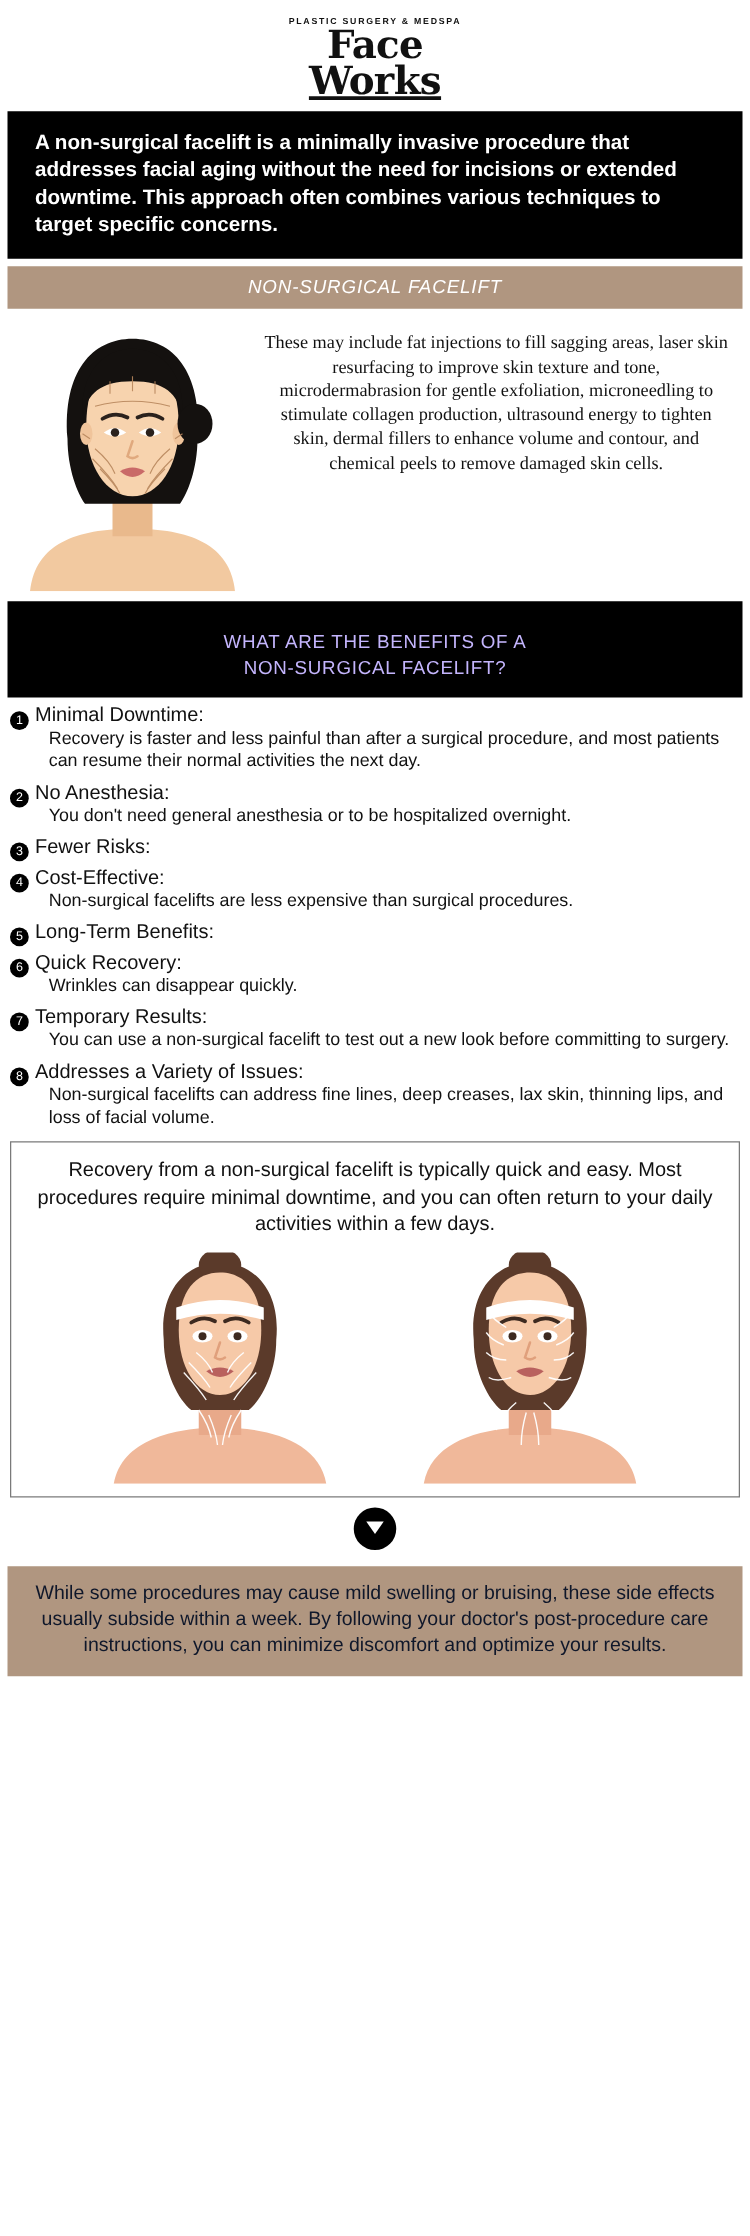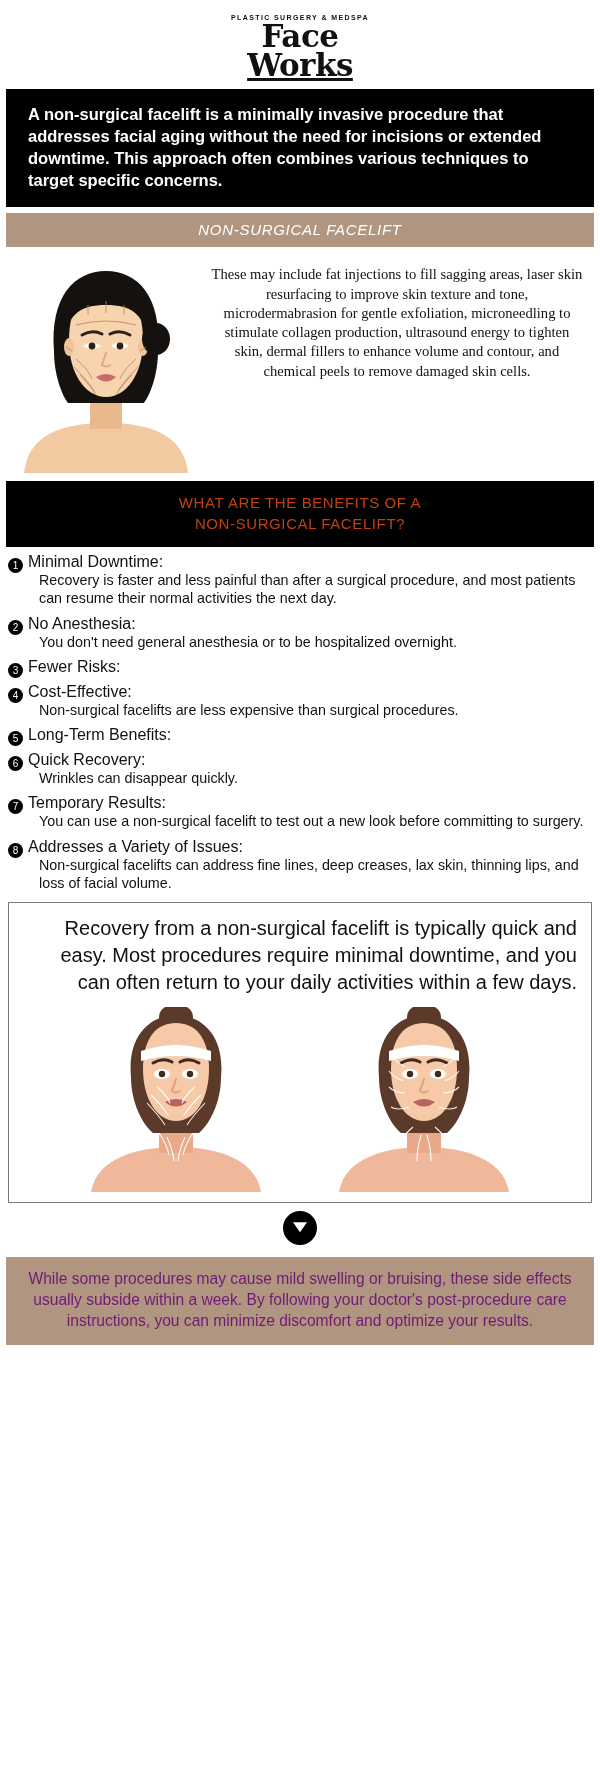--- a/index.html
+++ b/index.html
@@ -84,26 +84,26 @@
     font-size: 14.6px;
     line-height: 1.32;
     padding: 10px 10px 0 4px;
     color: #111;
   }
 
   
   .benefits-head {
     margin: 8px 6px 0 6px;
     background: #000000;
-    color: #c2410c;
+    color: #c4b5fd;
     text-align: center;
     font-size: 15px;
     letter-spacing: 0.6px;
     line-height: 1.35;
-    padding: 12px 10px 13px 10px;
+    padding: 23px 10px 13px 10px;
   }
 
   
   .benefits {
     margin: 6px 8px 0 8px;
   }
   .benefit {
     margin-bottom: 7px;
   }
   .benefit-title-line {
@@ -135,22 +135,22 @@
     color: #111;
   }
 
   
   .recovery-card {
     margin: 10px 8px 0 8px;
     border: 1px solid #7a7a7a;
     padding: 12px 14px 10px 14px;
   }
   .recovery-text {
-    text-align: right;
-    font-size: 20px;
+    text-align: center;
+    font-size: 16px;
     line-height: 1.33;
     color: #111;
   }
   .recovery-art {
     margin-top: 12px;
     display: flex;
     justify-content: center;
     gap: 18px;
   }
 
@@ -175,21 +175,21 @@
     transform: translate(-50%, -58%);
     border-left: 7px solid transparent;
     border-right: 7px solid transparent;
     border-top: 10px solid #ffffff;
   }
 
   
   .footer-panel {
     margin: 8px 6px 0 6px;
     background: #b09680;
-    color: #701a75;
+    color: #0f172a;
     text-align: center;
     font-size: 15.6px;
     line-height: 1.33;
     padding: 12px 16px 14px 16px;
   }
 </style>
 </head>
 <body>
 
 <div class="page">

